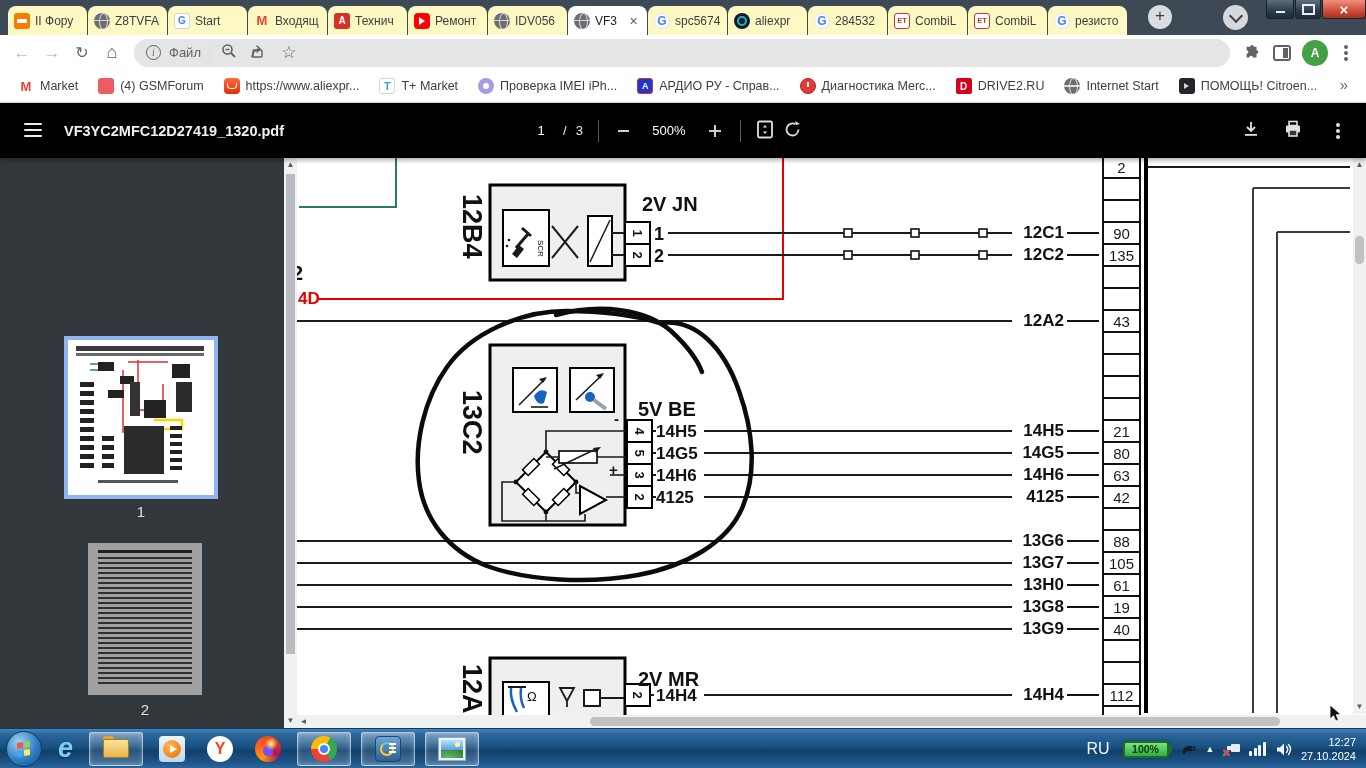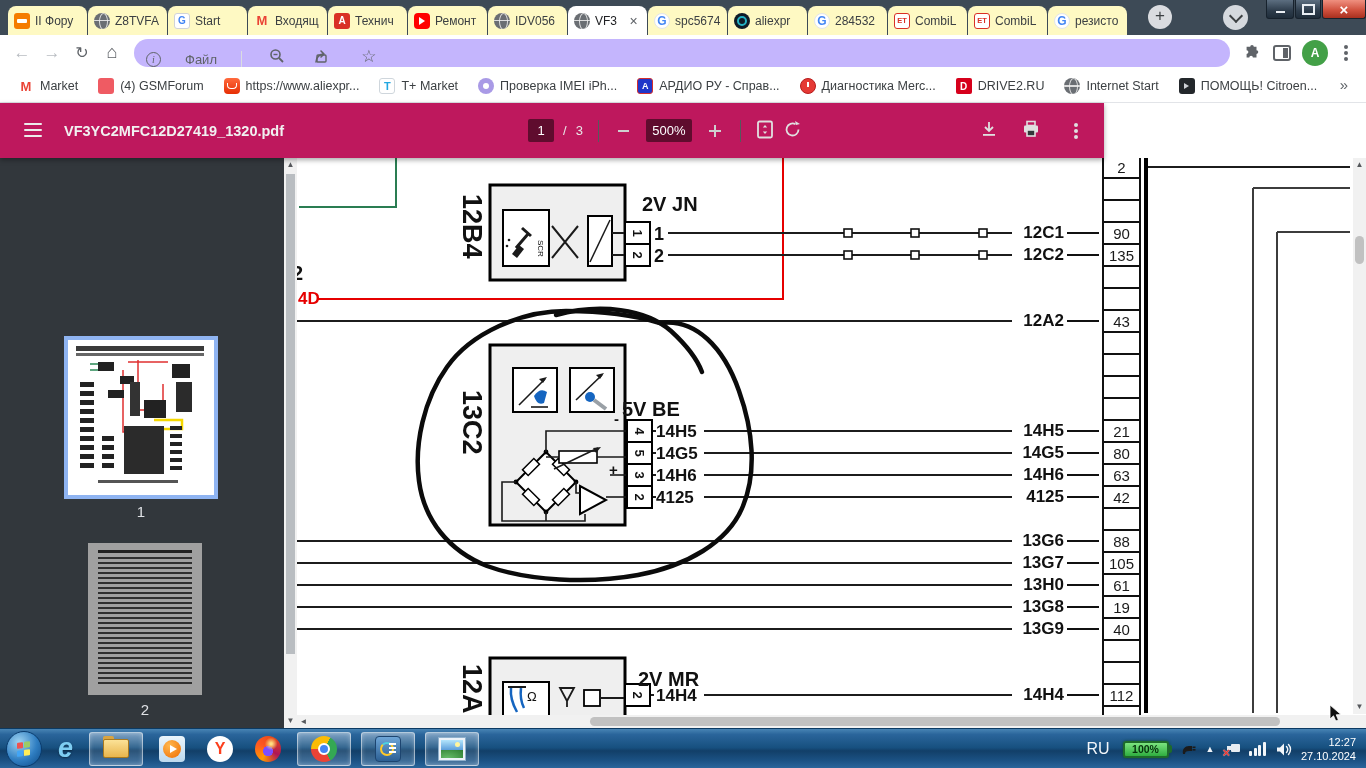--- a/index.html
+++ b/index.html
@@ -54,40 +54,40 @@
 .fav-alarm::after{content:"";width:2px;height:5px;background:#fff;margin-top:-3px}
 .fav-ardio{background:#2036c9;color:#fff;border:1.5px solid #d32f2f;font-size:9px}
 .fav-citroen{background:#23272b}
 .fav-citroen::after{content:"";border-left:5px solid #cfd2d6;border-top:3px solid transparent;border-bottom:3px solid transparent}
 
 
 #navbar{position:absolute;left:0;top:35px;width:1366px;height:35px;background:#fff;display:flex;align-items:center;padding:0 8px;gap:2px}
 .navbtn{width:28px;height:28px;border-radius:50%;display:flex;align-items:center;justify-content:center;color:#5f6368;font-size:17px;flex:none}
 .navbtn.dim{color:#b8bcc1}
 .nb-back::before{content:"←"}.nb-fwd::before{content:"→"}.nb-reload::before{content:"↻";font-size:16px}.nb-home::before{content:"⌂";font-size:18px}
-#urlpill{flex:1;height:28px;border-radius:14px;background:#c4b5fd;display:flex;align-items:flex-end;padding:0 12px;gap:24px;margin:0 6px}
+#urlpill{flex:1;height:28px;border-radius:14px;background:#e5e5e5;display:flex;align-items:center;padding:0 12px;gap:8px;margin:0 6px}
 .i-info{width:15px;height:15px;border:1.5px solid #5f6368;border-radius:50%;color:#5f6368;font-size:10px;display:flex;align-items:center;justify-content:center;flex:none}
 .i-info::before{content:"i";font-style:italic;font-family:"Liberation Serif",serif}
 #scheme{font-size:13px;color:#5f6368}
 .pill-div{width:1px;height:16px;background:#dadce0}
 #urltext{font-size:13.5px;color:#202124;flex:1;white-space:nowrap;overflow:hidden}
 .pill-ic{color:#5f6368;font-size:15px;width:22px;text-align:center;flex:none}
 .ic-star::before{content:"☆";font-size:17px}
 #avatar{width:26px;height:26px;border-radius:50%;background:#43a047;color:#fff;font-size:12px;font-weight:bold;display:flex;align-items:center;justify-content:center;flex:none;margin:0 4px}
 .kebab{width:4px;height:4px;border-radius:50%;background:#5f6368;box-shadow:0 -6px 0 #5f6368,0 6px 0 #5f6368}
 .kwrap{width:24px;height:28px;display:flex;align-items:center;justify-content:center;flex:none}
 
 
 #bookmarks{position:absolute;left:0;top:70px;width:1366px;height:33px;background:#fff;border-bottom:1px solid #e2e4e8;display:flex;align-items:center;padding:0 10px;gap:4px}
 .bm{display:flex;align-items:center;gap:6px;padding:0 8px;height:24px;border-radius:12px}
 .bm .bmlabel{font-size:12.5px;color:#3c4043;white-space:nowrap}
 #bmchev{margin-left:auto;color:#5f6368;font-size:15px;padding:0 12px}
 
 
-#pdfbar{position:absolute;left:0;top:103px;width:1104px;height:55px;background:#be185d;box-shadow:0 2px 5px rgba(0,0,0,.35);z-index:8}
+#pdfbar{position:absolute;left:0;top:103px;width:1366px;height:55px;background:#000000;box-shadow:0 2px 5px rgba(0,0,0,.35);z-index:8}
 #hamb{position:absolute;left:24px;top:20px;width:18px;height:14px;display:flex;flex-direction:column;justify-content:space-between}
 #hamb i{height:2px;background:#ececec;border-radius:1px}
 #pdftitle{position:absolute;left:64px;top:0;height:55px;display:flex;align-items:center;font-size:14.5px;color:#f1f1f1;font-weight:bold}
 #pdfcenter{position:absolute;left:528px;top:0;height:55px;display:flex;align-items:center;gap:9px;color:#e8e8e8;font-size:13px}
 .darkbox{background:rgba(0,0,0,.5);border-radius:2px;height:23px;display:flex;align-items:center;justify-content:center;color:#fff}
 #pagebox{width:26px}
 #zoombox{width:46px;margin:0 4px}
 .vsep{width:1px;height:22px;background:#55595c;margin:0 6px}
 .minus{width:11px;height:2px;background:#cfcfcf;margin:0 4px}
 .plus{position:relative;width:12px;height:12px;margin:0 4px}
@@ -631,21 +631,21 @@
 
   <div class="vtext" style="left:190px;top:36px;font-size:27px">12B4</div>
   <div class="vtext" style="left:248px;top:82px;font-size:8px;font-weight:normal">SCR</div>
   <div class="lbl conn" style="left:345px;top:35px">2V JN</div>
   <div class="pinrot" style="left:328px;top:64px">1</div>
   <div class="pinrot" style="left:328px;top:86px">2</div>
   <div class="lbl" style="left:357px;top:66px;font-size:18px">1</div>
   <div class="lbl" style="left:357px;top:88px;font-size:18px">2</div>
 
   <div class="vtext" style="left:190px;top:232px;font-size:27px">13C2</div>
-  <div class="lbl conn" style="left:325px;top:240px">5V BE</div>
+  <div class="lbl conn" style="left:341px;top:240px">5V BE</div>
   <div class="lbl" style="left:317px;top:252px;font-size:15px">-</div>
   <div class="lbl" style="left:312px;top:303px;font-size:15px">+</div>
   <div class="pinrot" style="left:330px;top:262px">4</div>
   <div class="pinrot" style="left:330px;top:284px">5</div>
   <div class="pinrot" style="left:330px;top:306px">3</div>
   <div class="pinrot" style="left:330px;top:328px">2</div>
   <div class="lbl wl" style="left:359px;top:264px">14H5</div>
   <div class="lbl wl" style="left:359px;top:286px">14G5</div>
   <div class="lbl wl" style="left:359px;top:308px">14H6</div>
   <div class="lbl wl" style="left:359px;top:330px">4125</div>

